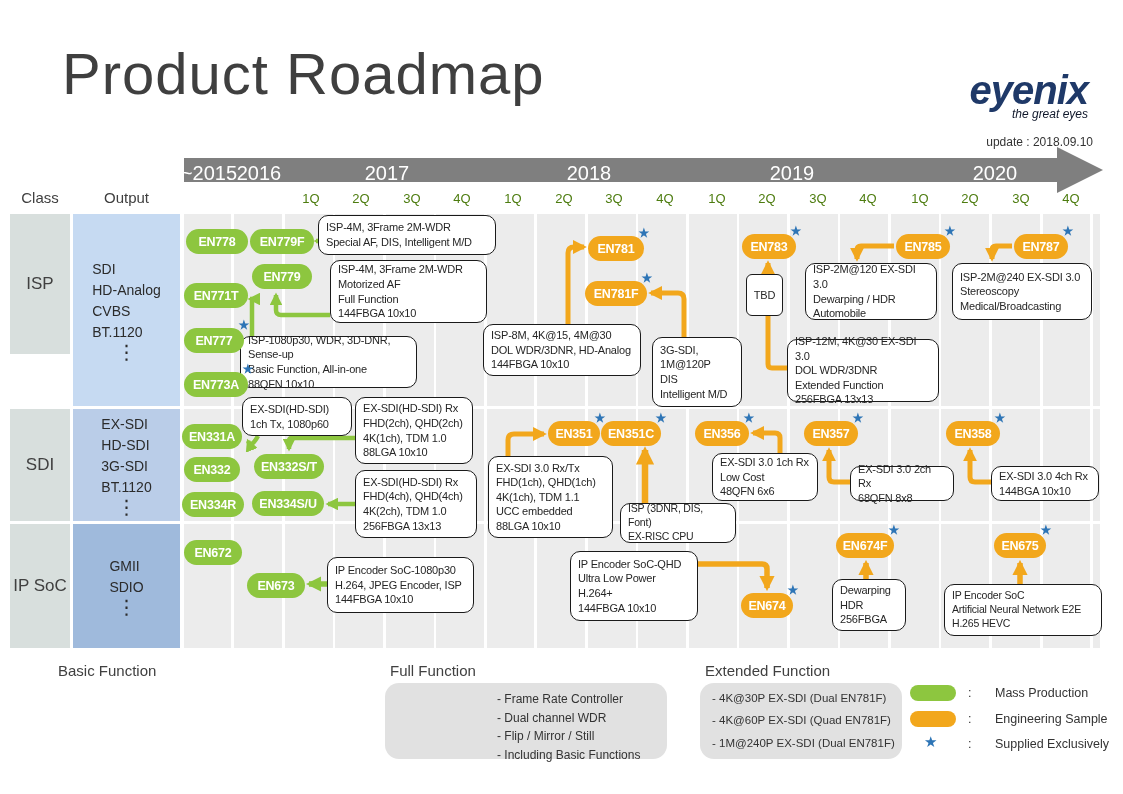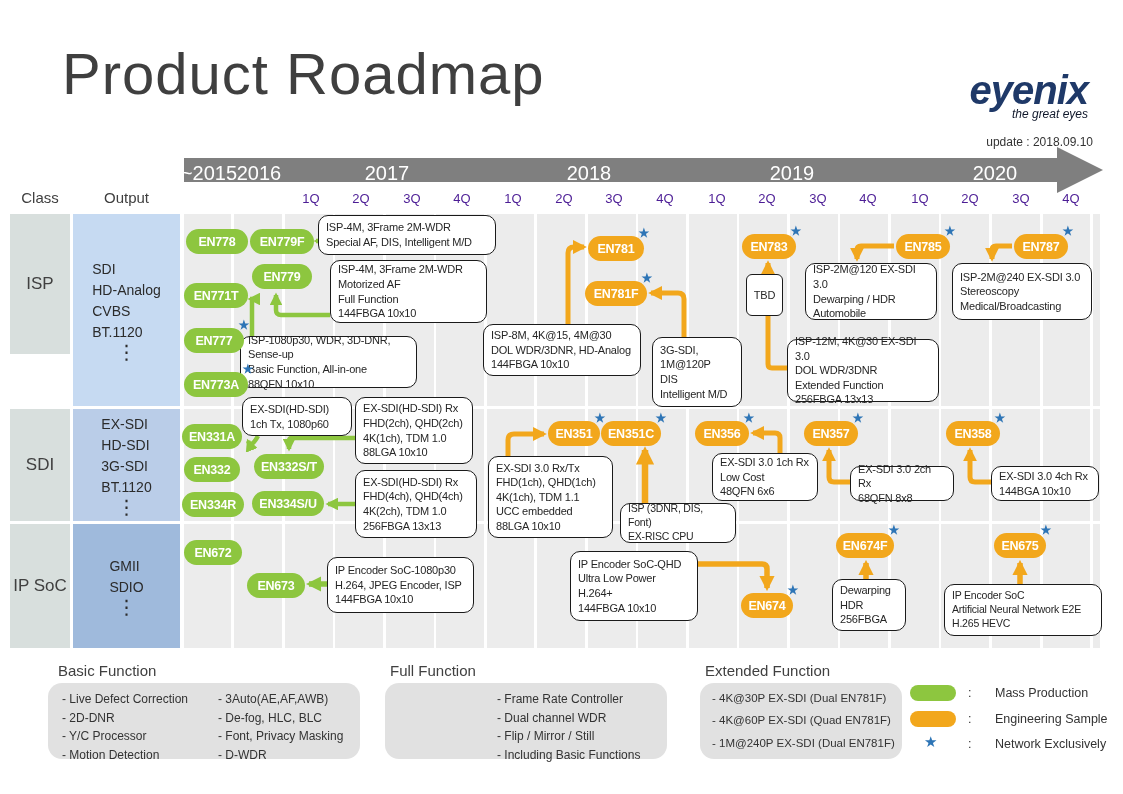--- a/index.html
+++ b/index.html
@@ -9,21 +9,21 @@
   .pre{white-space:pre-line;}
   #title{left:62px;top:40px;font-family:Liberation Sans, sans-serif;font-size:58px;color:#3f3f3f;letter-spacing:1px;}
   #logo{left:912px;top:70px;width:176px;text-align:right;}
   #logo .word{font-size:40px;font-weight:bold;font-style:italic;color:#1f3968;line-height:1;letter-spacing:-1px;}
   #logo .tag{font-size:12px;font-style:italic;color:#0f172a;margin-top:-3px;}
   #update{left:958px;top:135px;width:135px;text-align:right;font-size:12px;color:#333;}
   
   #tbar{left:184px;top:158px;width:874px;height:24px;background:#7f7f7f;}
   #tarrow{left:1057px;top:147px;width:0;height:0;border-top:23px solid transparent;border-bottom:23px solid transparent;border-left:46px solid #7f7f7f;}
   .yr{position:absolute;top:162px;transform:translateX(-50%);color:#fff;font-size:20px;}
-  .q{position:absolute;top:191px;transform:translateX(-50%);color:#4c1d95;font-size:13px;}
+  .q{position:absolute;top:191px;transform:translateX(-50%);color:#4d7c0f;font-size:13px;}
   .colhdr{position:absolute;top:189px;font-size:15px;color:#3f3f3f;text-align:center;}
   
   #stripes{left:184px;top:214px;width:916px;height:434px;
     background:repeating-linear-gradient(to right,#ececec 0 47.5px,#ffffff 47.5px 50.5px);}
   .rowgap{left:184px;width:916px;height:3px;background:#fff;}
   .classcell{left:10px;width:60px;background:#d8dfdd;display:flex;align-items:center;justify-content:center;font-size:17px;color:#404040;}
   .outcell{left:73px;width:107px;display:flex;flex-direction:column;align-items:center;justify-content:center;font-size:14px;line-height:1.5;color:#2b2b2b;text-align:left;}
   .dots{font-size:20px;line-height:.9;color:#2b2b2b;}
   
   .chip{position:absolute;height:25px;border-radius:13px;color:#fff;font-weight:bold;font-size:12.5px;letter-spacing:-.2px;display:flex;align-items:center;justify-content:center;z-index:6;}
@@ -309,30 +309,20 @@
 H.264+
 144FBGA 10x10</div>
   <div class="note" style="left:832px;top:579px;width:74px;height:52px">Dewarping
 HDR
 256FBGA</div>
   <div class="note sm" style="left:944px;top:584px;width:158px;height:52px">IP Encoder SoC
 Artificial Neural Network E2E
 H.265 HEVC</div>
 
   <div class="lgtitle" style="left:58px;top:662px">Basic Function</div>
-  <div class="lgbox" style="left:48px;top:683px;width:312px;height:76px">
-    <div class="lgcol" style="left:14px;top:7px">- Live Defect Correction
-- 2D-DNR
-- Y/C Processor
-- Motion Detection</div>
-    <div class="lgcol" style="left:170px;top:7px">- 3Auto(AE,AF,AWB)
-- De-fog, HLC,  BLC
-- Font, Privacy Masking
-- D-WDR</div>
-  </div>
 
   <div class="lgtitle" style="left:390px;top:662px">Full Function</div>
   <div class="lgbox" style="left:385px;top:683px;width:282px;height:76px">
     <div class="lgcol" style="left:112px;top:7px">- Frame Rate Controller
 - Dual channel  WDR
 - Flip / Mirror / Still
 - Including Basic Functions</div>
   </div>
 
   <div class="lgtitle" style="left:705px;top:662px">Extended Function</div>
@@ -345,15 +335,15 @@
   <div class="pill g" style="left:910px;top:685px"></div>
   <div class="lgcolon" style="left:968px;top:686px">:</div>
   <div class="lglabel" style="left:995px;top:686px">Mass Production</div>
 
   <div class="pill o" style="left:910px;top:711px"></div>
   <div class="lgcolon" style="left:968px;top:712px">:</div>
   <div class="lglabel" style="left:995px;top:712px">Engineering Sample</div>
 
   <div class="lgstar" style="left:924px;top:733px">★</div>
   <div class="lgcolon" style="left:968px;top:737px">:</div>
-  <div class="lglabel" style="left:995px;top:737px">Network Exclusively</div>
+  <div class="lglabel" style="left:995px;top:737px">Supplied Exclusively</div>
 
 </div>
 
 </body></html>

